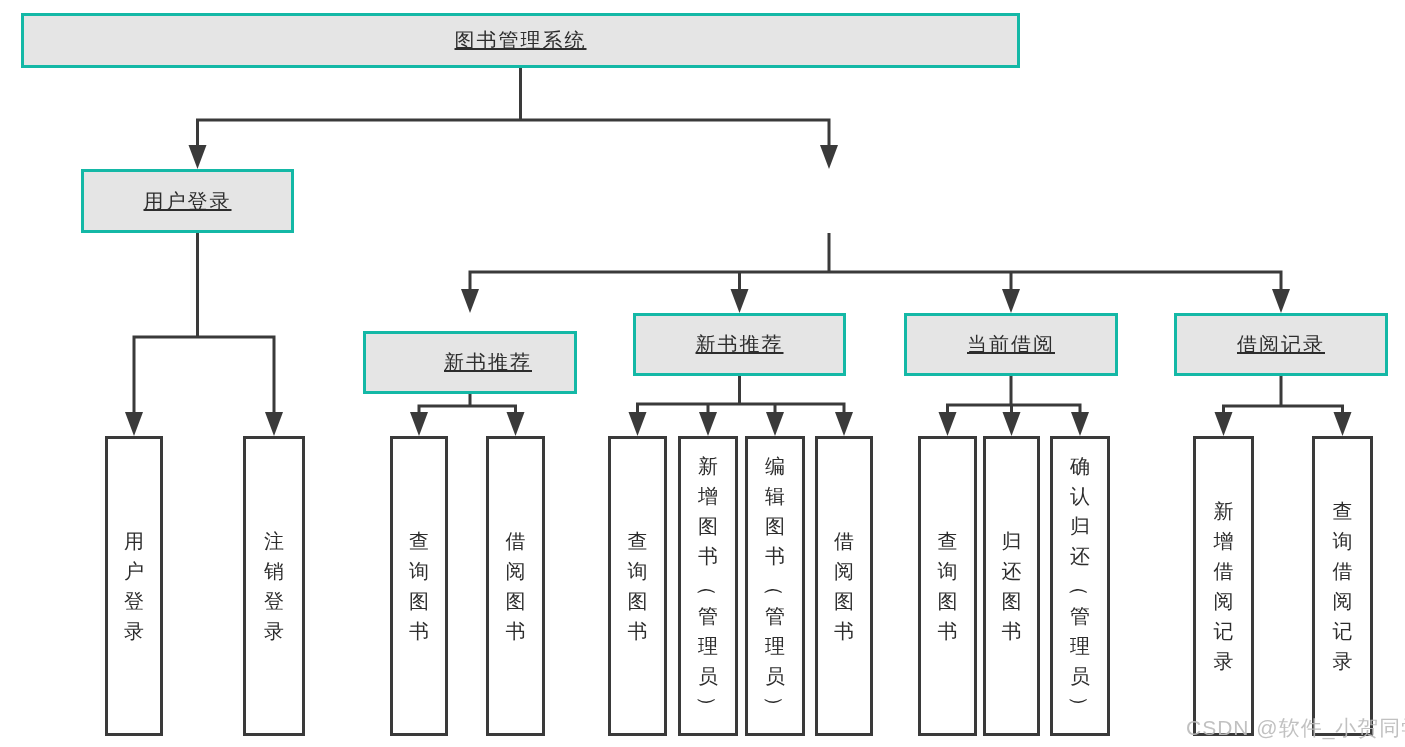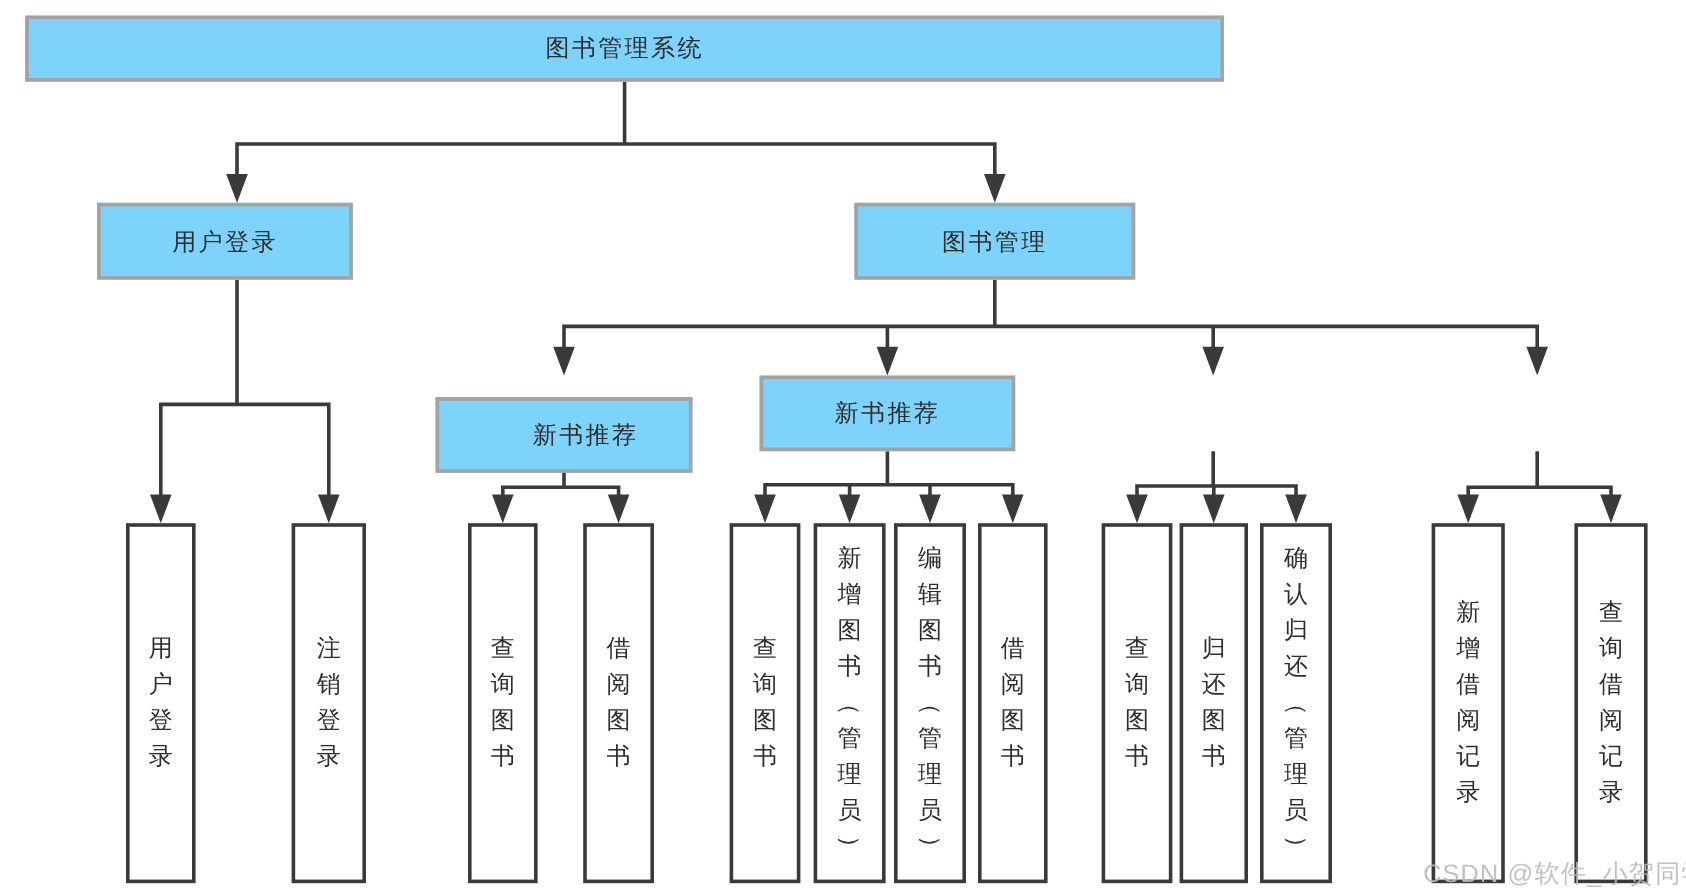--- a/index.html
+++ b/index.html
@@ -16,29 +16,30 @@
     overflow: hidden;
   }
   #connectors {
     position: absolute;
     left: 0; top: 0;
     width: 1405px; height: 747px;
   }
   .hbox {
     position: absolute;
     box-sizing: border-box;
-    border: 3px solid #a3a3a3;
-    background: #7dd3fc;
+    border: 3px solid #14b8a6;
+    background: #e5e5e5;
     display: flex;
     align-items: center;
     justify-content: center;
     font-size: 20px;
     color: #2d2d2d;
     letter-spacing: 2px;
     white-space: nowrap;
+    text-decoration: underline;
   }
   .vbox {
     position: absolute;
     box-sizing: border-box;
     border: 3px solid #3a3a3a;
     background: #ffffff;
     display: flex;
     align-items: center;
     justify-content: center;
     color: #2d2d2d;
@@ -103,24 +104,25 @@
       <polygon points="1002.5,412 1020.5,412 1011.5,436"></polygon>
       <polygon points="1071,412 1089,412 1080,436"></polygon>
       <polygon points="1214.5,412 1232.5,412 1223.5,436"></polygon>
       <polygon points="1333.5,412 1351.5,412 1342.5,436"></polygon>
     </g>
   </svg>
 
   <div class="hbox" style="left:21px; top:13px; width:999px; height:55px;">图书管理系统</div>
 
   <div class="hbox" style="left:81px; top:169px; width:213px; height:64px;">用户登录</div>
-  <div class="hbox" style="left:712px; top:169px; width:234px; height:64px;">图书管理</div>
 
   <div class="hbox" style="left:363px; top:331px; width:214px; height:63px;padding-left:36px;">新书推荐</div>
   <div class="hbox" style="left:633px; top:313px; width:213px; height:63px;">新书推荐</div>
+  <div class="hbox" style="left:904px; top:313px; width:214px; height:63px;">当前借阅</div>
+  <div class="hbox" style="left:1174px; top:313px; width:214px; height:63px;">借阅记录</div>
 
   <div class="vbox" style="left:105px; top:436px; width:58px; height:300px;">
     <div class="label">
         <span class="vchar">用</span>
         <span class="vchar">户</span>
         <span class="vchar">登</span>
         <span class="vchar">录</span>
       </div>
   </div>
   <div class="vbox" style="left:243px; top:436px; width:62px; height:300px;">

